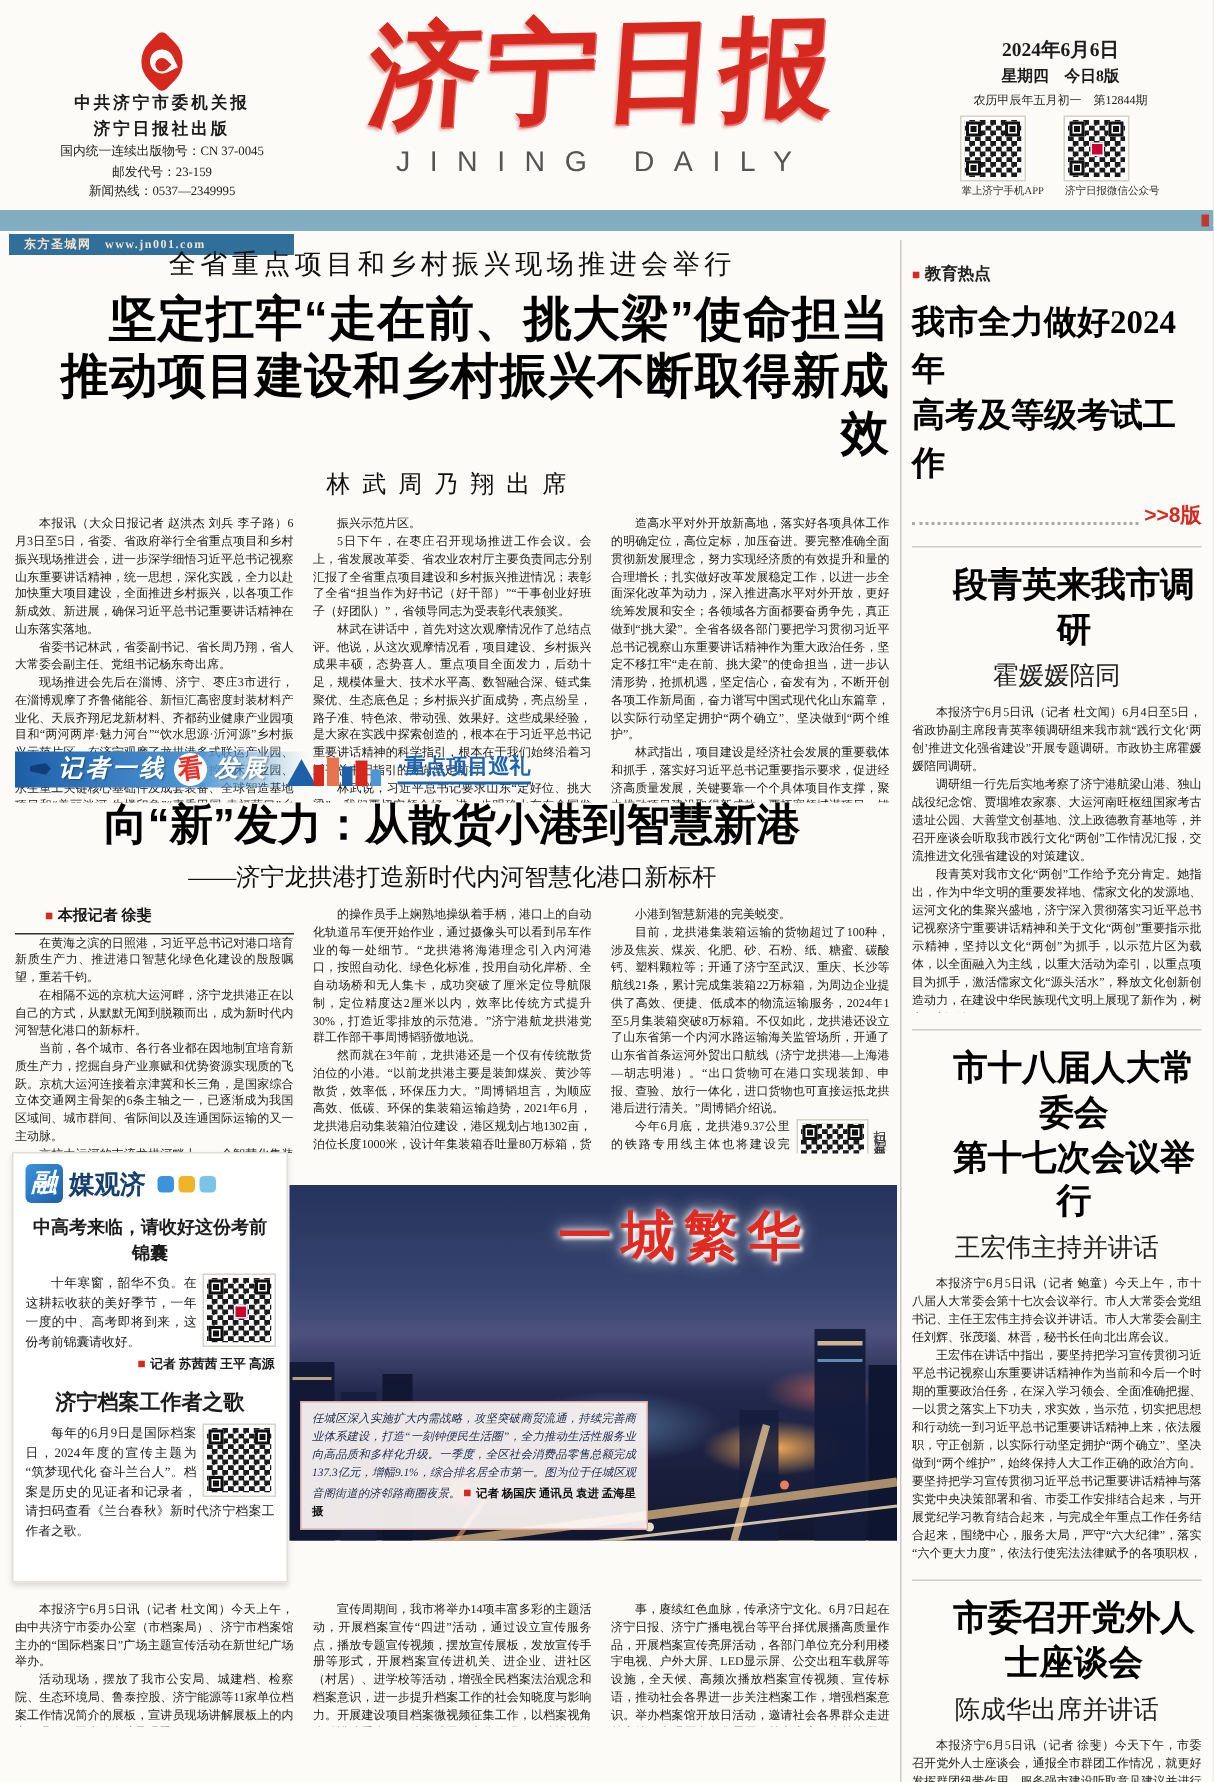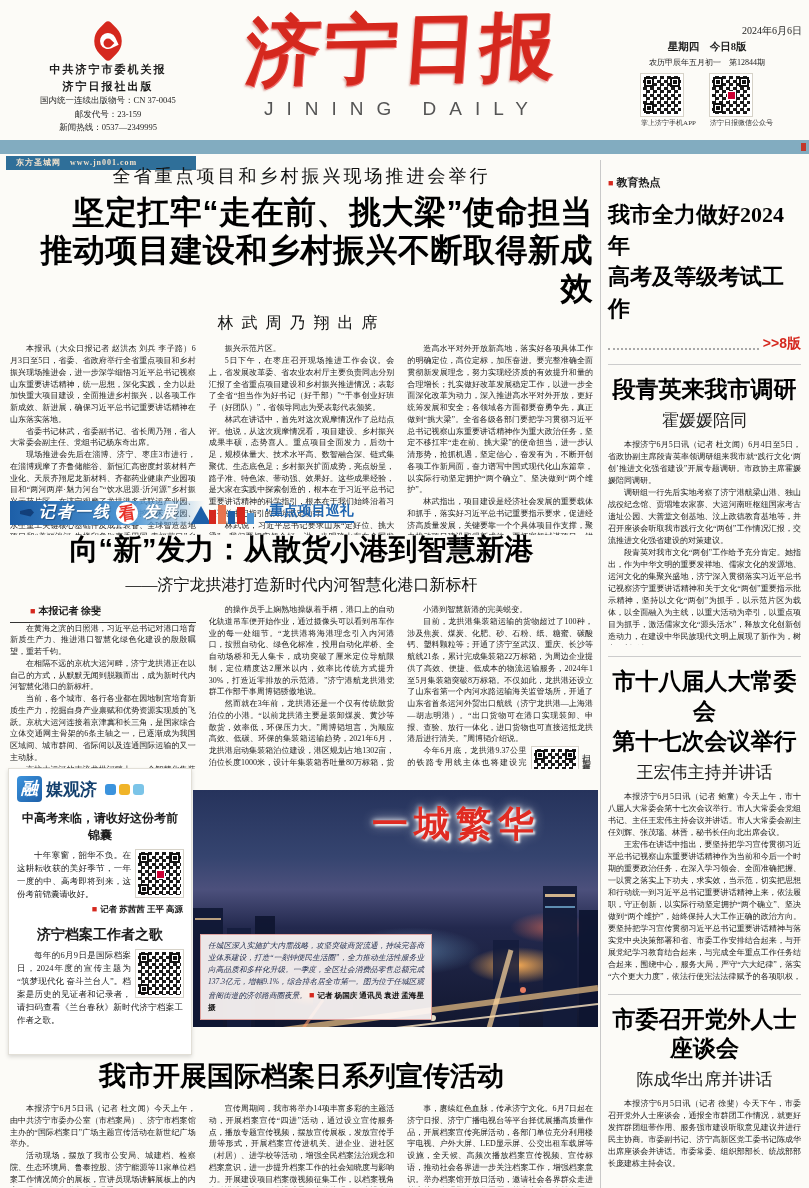--- a/index.html
+++ b/index.html
@@ -19,21 +19,21 @@
           background:#d5281e; border-radius:50% 0 50% 50%; z-index:1; }
   .mh-org1 { font-size:11px; font-weight:bold; letter-spacing:2px; line-height:1.5; }
   .mh-org2 { font-size:8.5px; line-height:1.6; color:#222; }
   .mh-center { position:absolute; left:205px; top:10px; width:395px; text-align:center; }
   .paper-title { font-family:"DejaVu Serif", serif; font-weight:900; font-size:74px; line-height:1.05;
           color:#d5281e; letter-spacing:4px; transform:skewX(-5deg) rotate(-1deg);
           text-shadow:1px 1px 0 #e66, -1px 2px 2px rgba(160,20,10,.35); white-space:nowrap; }
   .paper-title-en { margin-top:10px; font-family:"Liberation Sans", sans-serif; font-size:19px;
           letter-spacing:13px; color:#555; }
   .mh-right { position:absolute; left:612px; top:24px; width:190px; text-align:center; }
-  .mh-date1 { font-size:10px; font-weight:normal;text-align:right; }
+  .mh-date1 { font-size:13px; font-weight:bold; }
   .mh-date2 { font-size:10.5px; font-weight:bold; margin-top:2px; }
   .mh-date3 { font-size:8px; margin-top:3px; color:#222; }
   .qr-row { display:flex; justify-content:center; gap:14px; margin-top:6px; }
   .qr { position:relative; width:42px; height:42px; border:2px solid #fff; outline:1px solid #d6d2c8;
         background:repeating-conic-gradient(#1b1b1b 0% 25%, #fff 0% 50%) 0 0/7px 7px; }
   .qr b { position:absolute; width:10px; height:10px; border:2px solid #111; background:#fff; }
   .qr b:nth-of-type(1){ left:1px; top:1px; } .qr b:nth-of-type(2){ right:1px; top:1px; }
   .qr b:nth-of-type(3){ left:1px; bottom:1px; }
   .qr b::after { content:""; position:absolute; inset:1px; background:#111; }
   .qr .c { position:absolute; left:50%; top:50%; width:9px; height:9px; margin:-4px 0 0 -4px; background:#c03; border:1px solid #fff; }
@@ -121,21 +121,21 @@
   .dd-pre { color:#d5281e; font-weight:900; font-size:19px; font-style:italic; font-family:"Liberation Sans", sans-serif; }
   .dd-box { background:#d5281e; color:#fff; font-weight:900; font-size:15px; padding:1px 9px 3px;
         border-radius:11px; font-style:italic; font-family:"Liberation Sans", sans-serif; }
   .hot { margin-top:11px; font-size:11px; font-weight:bold; color:#222; }
   .teaser { margin-top:9px; text-align:left; font-weight:900; font-size:22px; line-height:1.42;
         font-family:"Liberation Serif", serif; color:#000; }
   .pageref { display:flex; align-items:flex-end; margin-top:11px; }
   .dots { flex:1; border-bottom:2px dotted #a9a9a9; height:2px; margin-bottom:3px; }
   .pr { color:#d5281e; font-weight:900; font-size:14px; margin-left:4px; font-family:"Liberation Sans", sans-serif; }
   .sb-hr { border-top:1px solid #ccc; margin:11px 0 10px; }
-  .sb-title { text-align:center; font-family:"Liberation Sans", sans-serif; font-weight:900; font-size:23px; line-height:1.3; color:#000; }
+  .sb-title { text-align:center; font-family:"Liberation Sans", sans-serif; font-weight:900; font-size:23px; line-height:1.3; color:#000;margin-left:23px; }
   .sb-sub { text-align:center; font-size:17px; margin-top:4px; color:#222; }
   .sb-body { margin-top:7px; font-size:8px; line-height:1.5; text-align:justify; overflow:hidden; color:#1b1b1b; }
   .sb-body p { text-indent:2em; }
   .sb-body.a { max-height:206px; } .sb-body.b { max-height:192px; } .sb-body.c { max-height:196px; }
 </style>
 </head>
 <body>
 
 <div class="page">
 
@@ -323,21 +323,20 @@
       <circle cx="330" cy="200" r="3" fill="#ff8866" opacity="0.9"></circle>
     </svg>
     <div class="photo-title">一城繁华</div>
     <div class="photo-caption">
       <span>任城区深入实施扩大内需战略，攻坚突破商贸流通，持续完善商业体系建设，打造“一刻钟便民生活圈”，全力推动生活性服务业向高品质和多样化升级。一季度，全区社会消费品零售总额完成137.3亿元，增幅9.1%，综合排名居全市第一。图为位于任城区观音阁街道的济邻路商圈夜景。</span>
       <span class="credit redsq">记者 杨国庆 通讯员 袁进 孟海星 摄</span>
     </div>
   </div>
 
   <div class="archives">
-    <div class="arch-h">我市开展国际档案日系列宣传活动</div>
     <div class="cols3">
       <div class="colx">
           <p>本报济宁6月5日讯（记者 杜文闻）今天上午，由中共济宁市委办公室（市档案局）、济宁市档案馆主办的“国际档案日”广场主题宣传活动在新世纪广场举办。</p>
           <p>活动现场，摆放了我市公安局、城建档、检察院、生态环境局、鲁泰控股、济宁能源等11家单位档案工作情况简介的展板，宣讲员现场讲解展板上的内容，吸引了不少群众驻足观看。</p>
         </div>
       <div class="colx">
           <p>宣传周期间，我市将举办14项丰富多彩的主题活动，开展档案宣传“四进”活动，通过设立宣传服务点，播放专题宣传视频，摆放宣传展板，发放宣传手册等形式，开展档案宣传进机关、进企业、进社区（村居）、进学校等活动，增强全民档案法治观念和档案意识，进一步提升档案工作的社会知晓度与影响力。开展建设项目档案微视频征集工作，以档案视角生动讲述重大项目建设成果，充分体现项目建设者敬业奉献、锐意进取的精神面貌，充分展示我市重大项目建设取得的新突破、新成就。开展“百人读档”活动，在全市范围内，面向机关单位、企事业单位、大中小学校等不同行业领域，通过微视频形式组织开展读档活动，讲述档案故</p>
         </div>
       <div class="colx">
           <p>事，赓续红色血脉，传承济宁文化。6月7日起在济宁日报、济宁广播电视台等平台择优展播高质量作品，开展档案宣传亮屏活动，各部门单位充分利用楼宇电视、户外大屏、LED显示屏、公交出租车载屏等设施，全天候、高频次播放档案宣传视频、宣传标语，推动社会各界进一步关注档案工作，增强档案意识。举办档案馆开放日活动，邀请社会各界群众走进档案馆，参观历史文化展厅、档案库房、查档大厅、信息中心等，让大家了解档案与档案工作，感知档案魅力。举办大中小学生红色研学活动，组织大中小学生走进档案馆，开展红色研学活动，切实发挥档案资政育人独特作用，激发青少年爱党爱国爱社会主义的朴素情感。</p>

